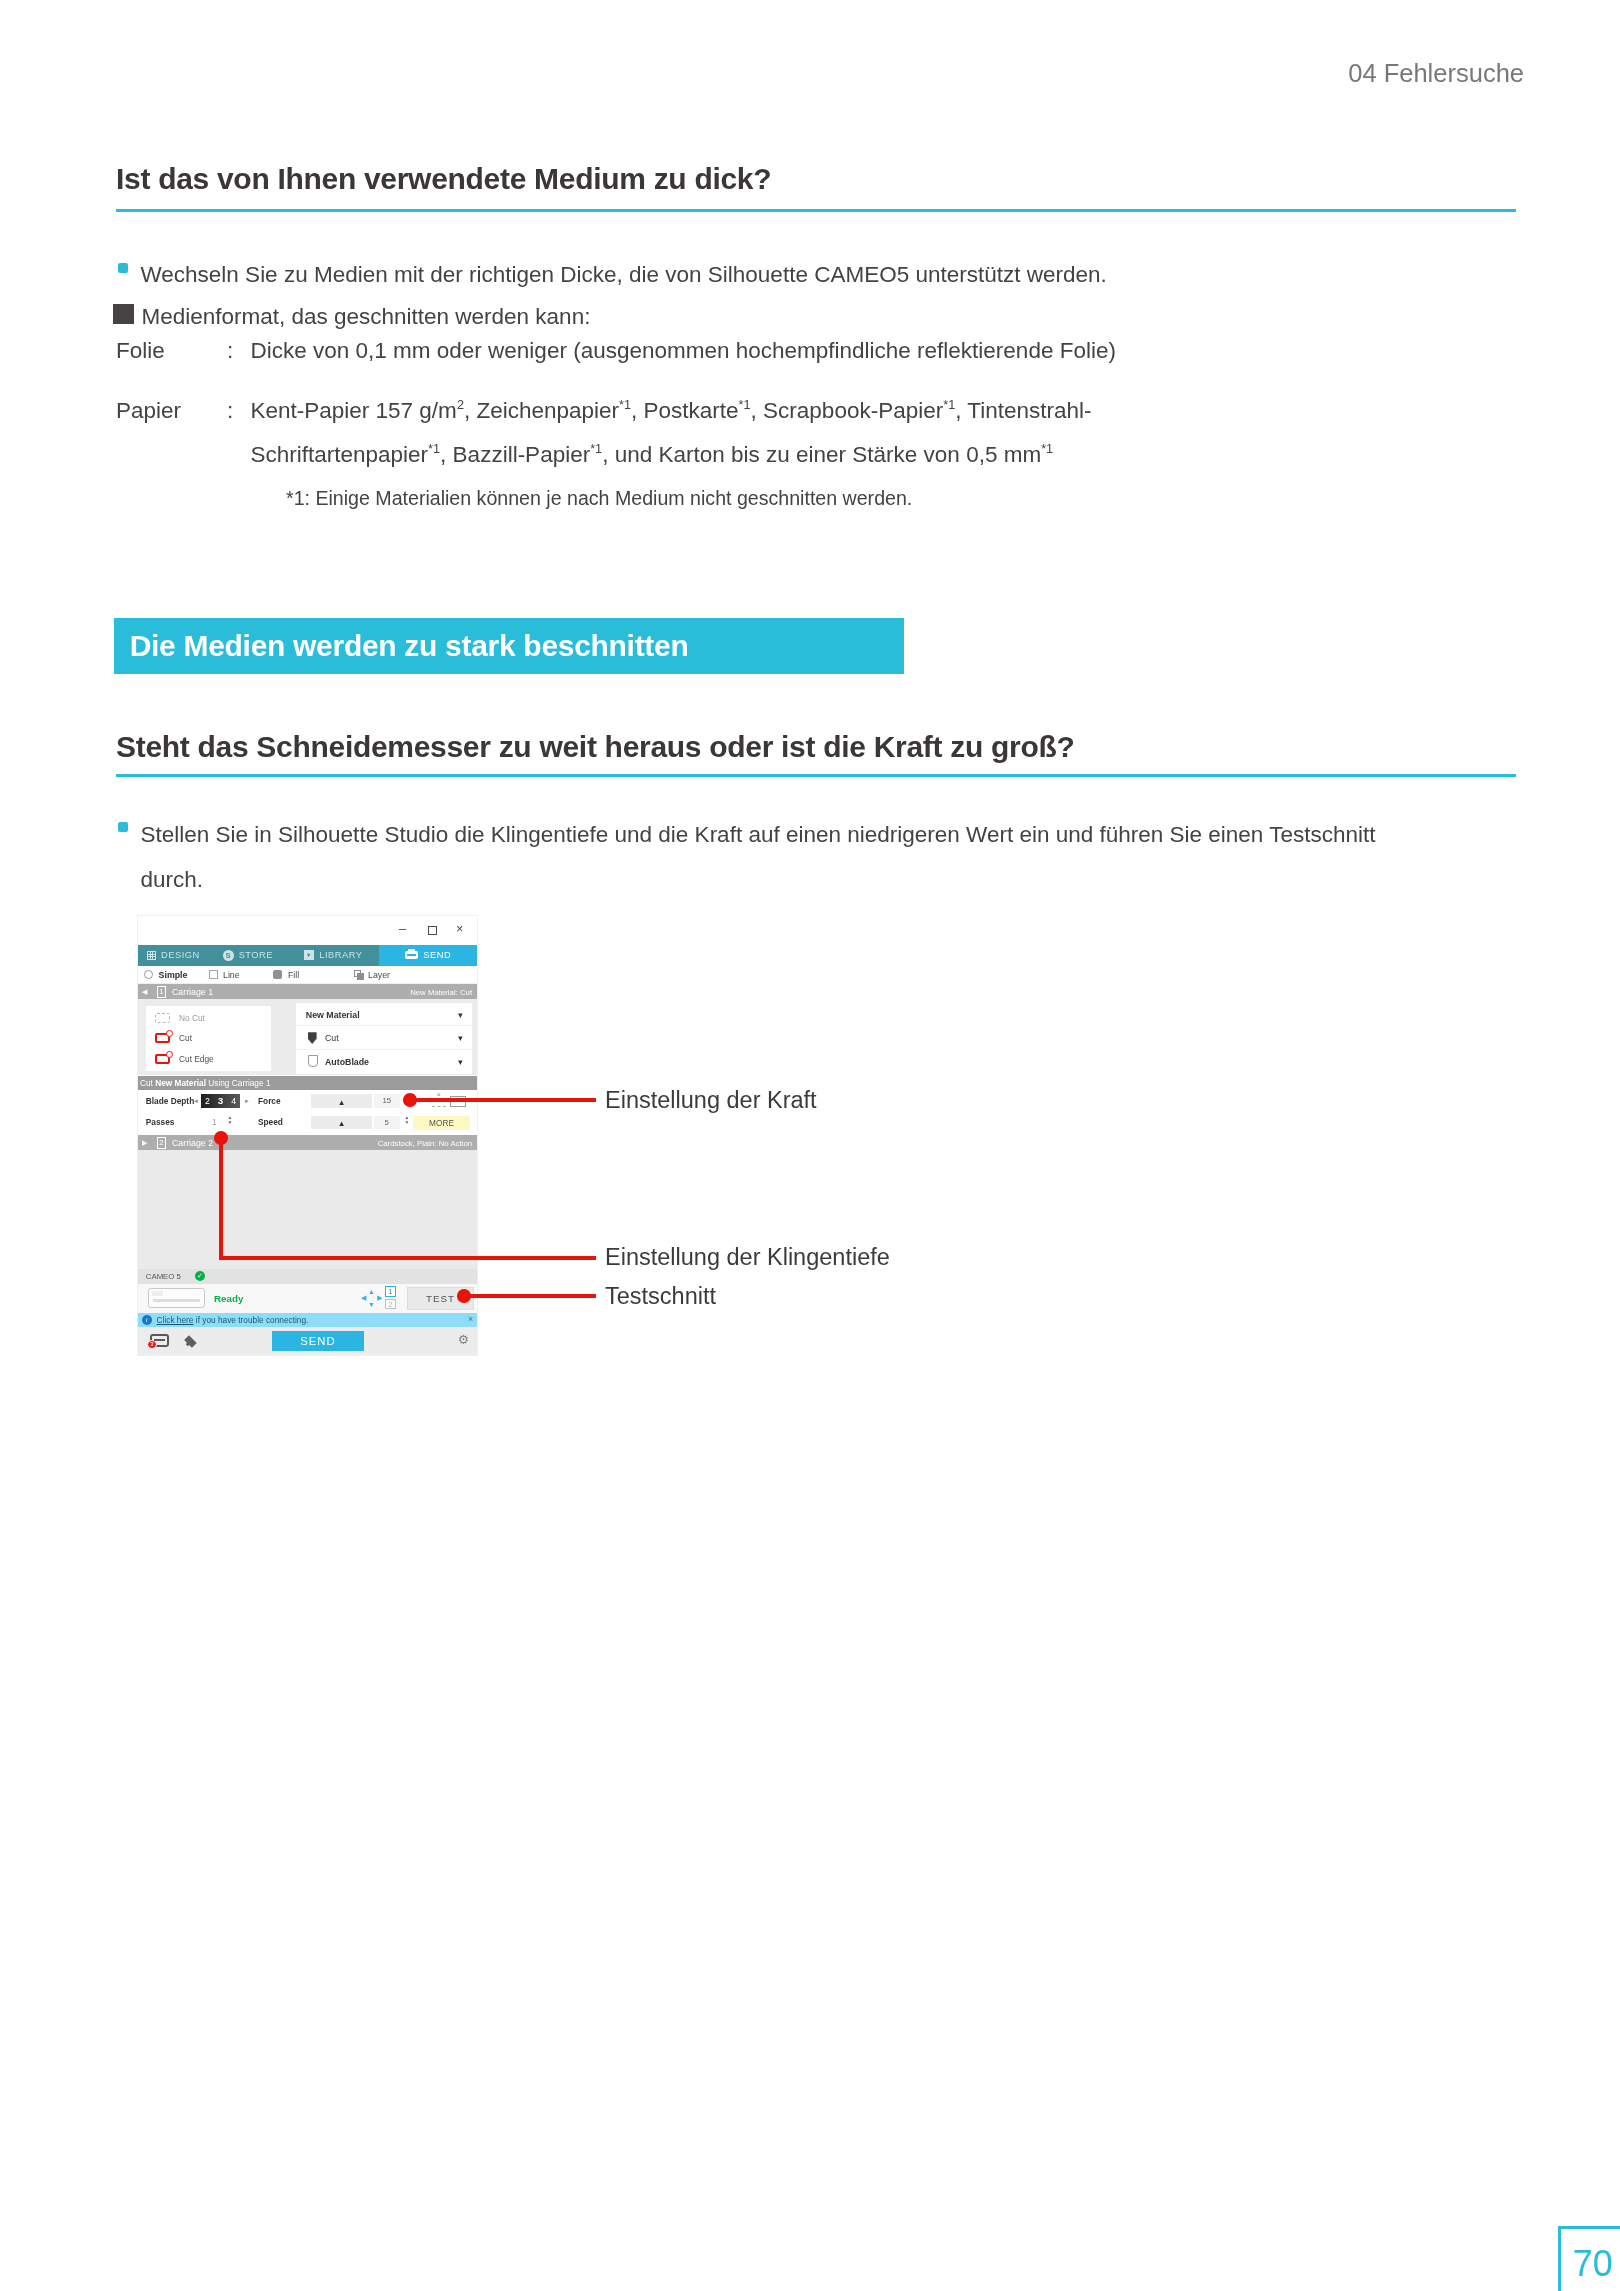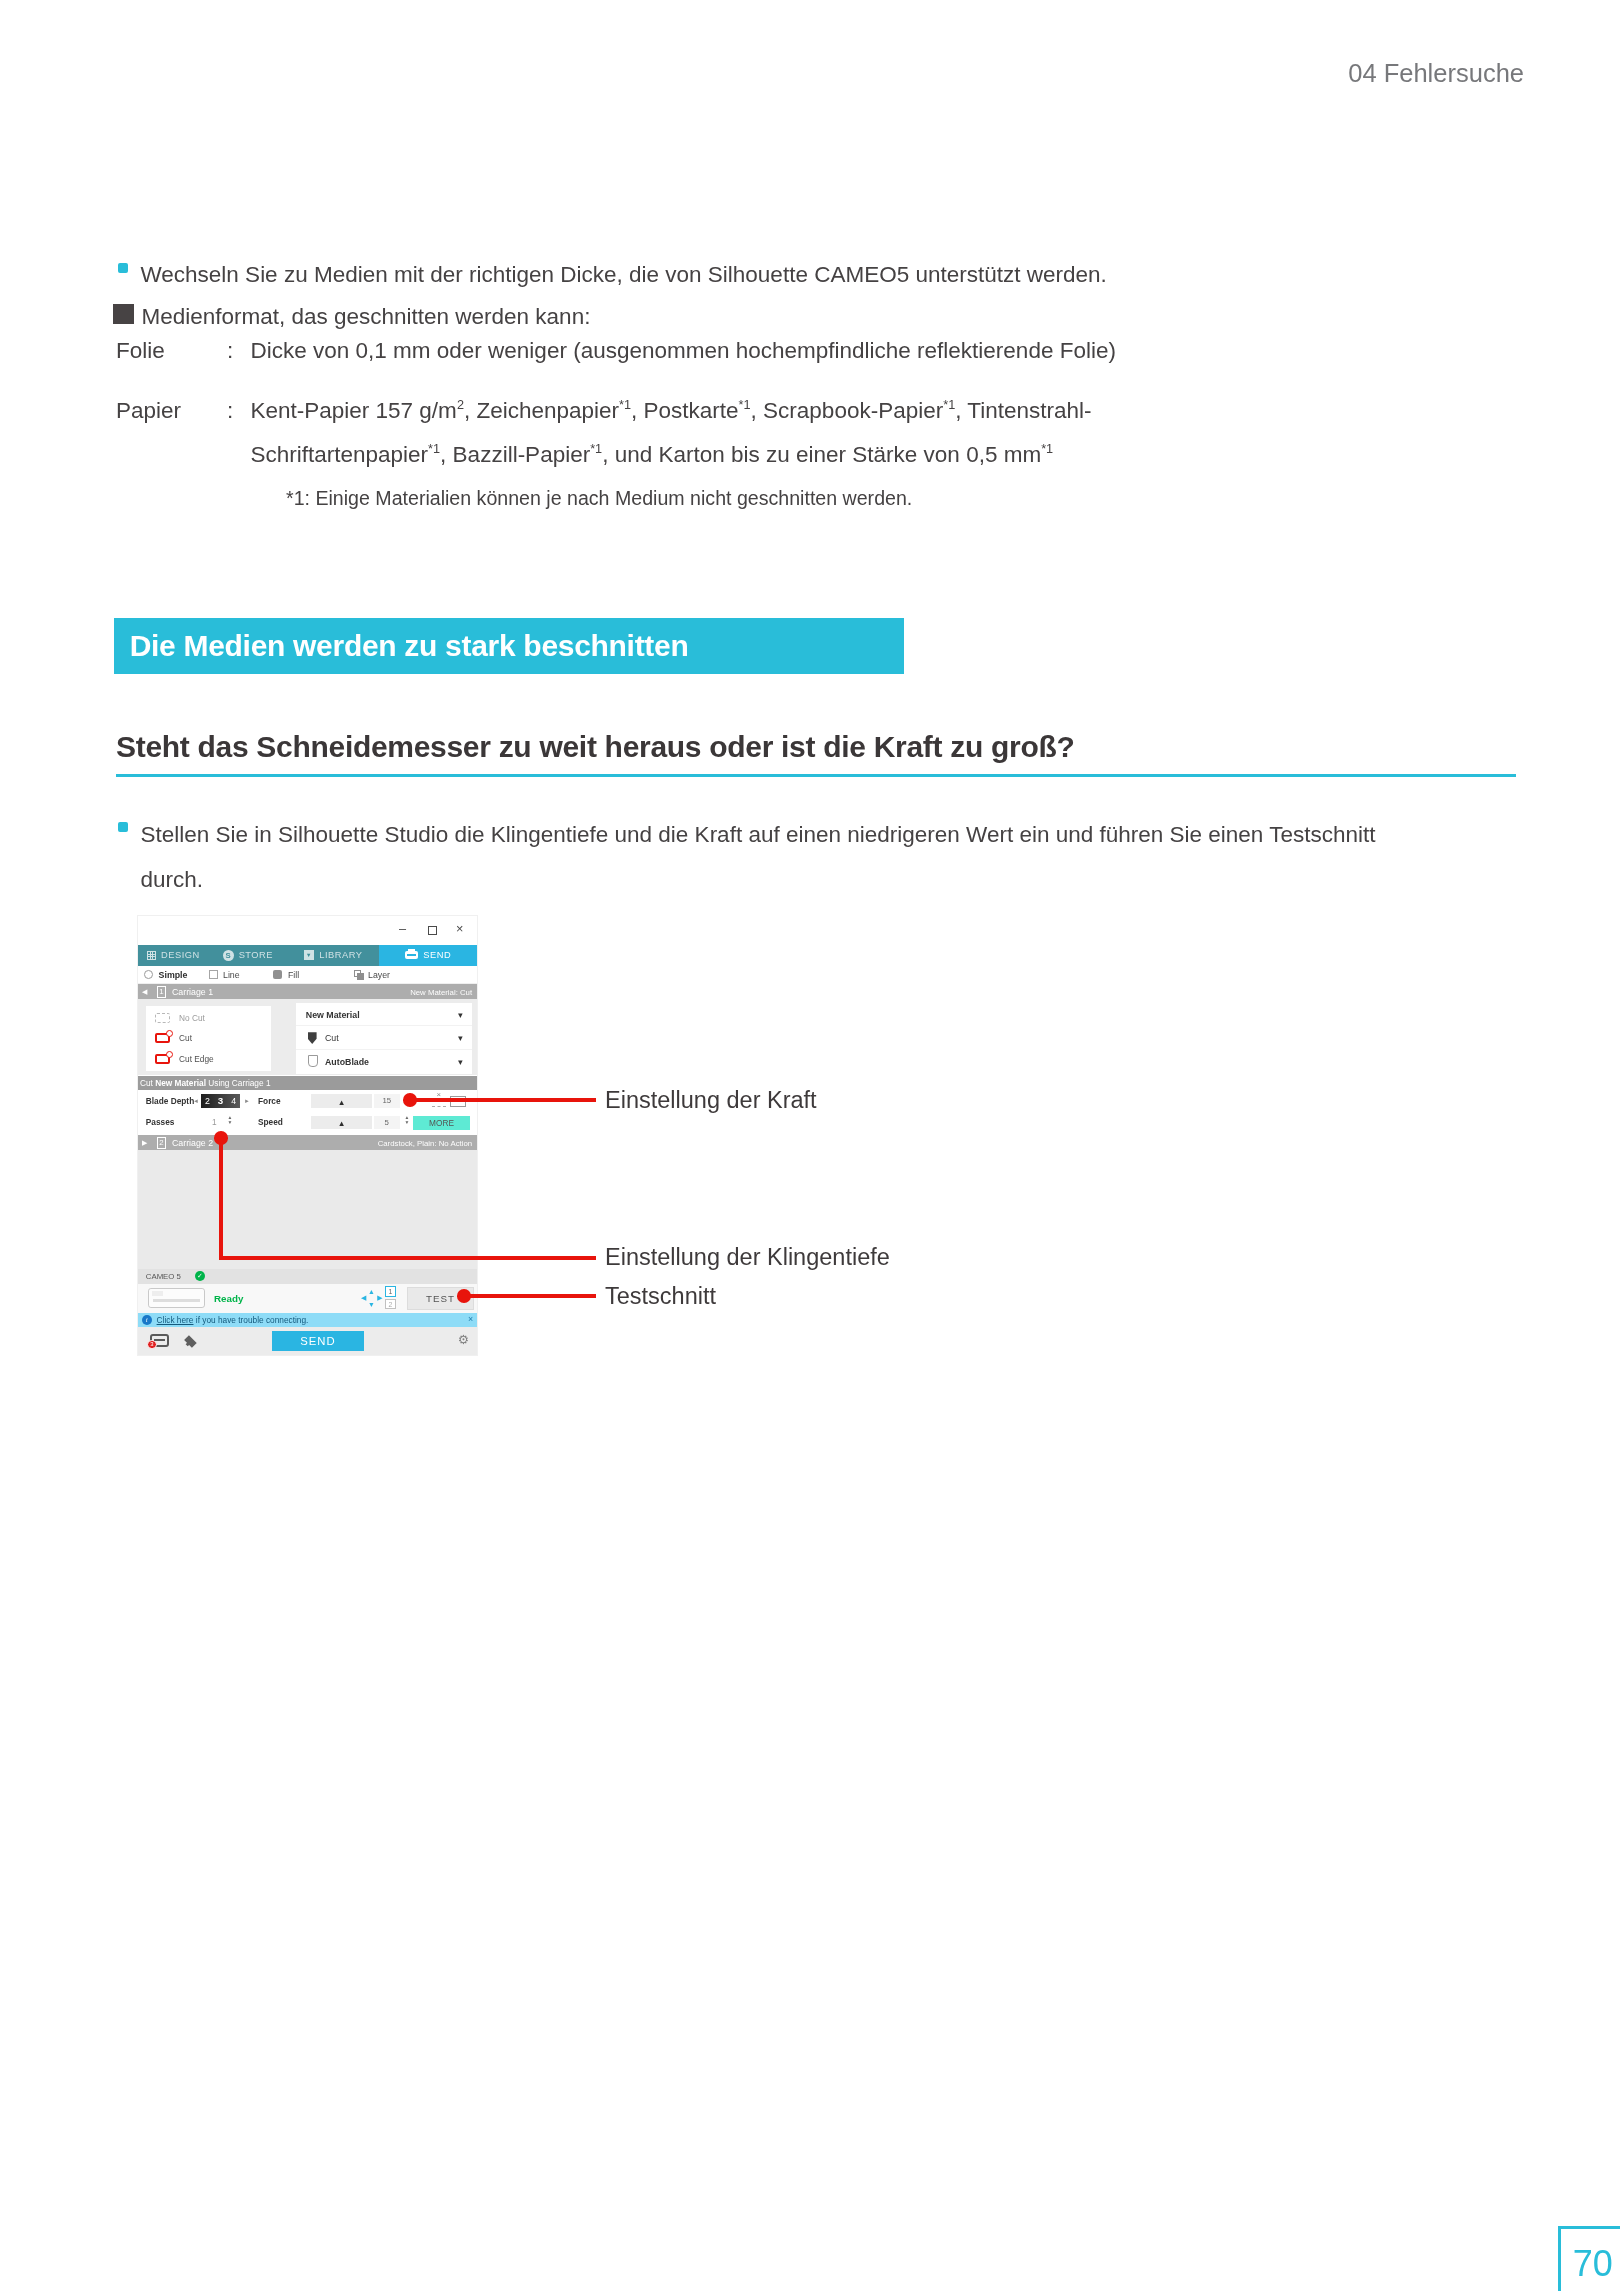--- a/index.html
+++ b/index.html
@@ -84,21 +84,21 @@
   .controls{left:0;top:174px;width:339px;height:44px;background:#fff;}
   .ctl-label{position:absolute;font-size:8.3px;font-weight:600;color:#333;}
   .stepper-tri{position:absolute;font-size:5.9px;color:#8a8a8a;line-height:7.8px;}
   .spinnerbox{position:absolute;left:63px;top:3.9px;width:39px;height:13.7px;background:linear-gradient(90deg,#1d1d1d,#5a5a5a);display:flex;align-items:center;justify-content:space-around;color:#fff;font-size:8.8px;}
   .spinnerbox .mid{font-size:9.8px;font-weight:bold;}
   .sliderbox{position:absolute;top:3.9px;width:61px;height:13.7px;background:#ececec;display:flex;align-items:flex-end;justify-content:center;font-size:7.8px;color:#2e2e2e;line-height:8.8px;}
   .valuebox{position:absolute;top:3.9px;width:25.5px;height:13.7px;background:#f4f4f4;font-size:7.8px;color:#666;display:flex;align-items:center;justify-content:center;}
   .spincol{position:absolute;width:7.8px;font-size:4.9px;color:#6a6a6a;line-height:5.9px;text-align:center;}
   .icon-rect-tool{position:absolute;left:312px;top:5.9px;width:15.7px;height:10.8px;border:1px solid #9a9a9a;}
   .icon-xtool{position:absolute;left:294px;top:1px;width:13.7px;height:15.7px;font-size:7.8px;color:#8a8a8a;text-align:center;line-height:8.8px;border-bottom:1px dashed #aaa;}
-  .morebtn{position:absolute;left:275px;top:25.5px;width:57px;height:14.7px;background:#5eead4;font-size:8.3px;color:#555;display:flex;align-items:center;justify-content:center;}
+  .morebtn{position:absolute;left:275px;top:25.5px;width:57px;height:14.7px;background:#fef9c3;font-size:8.3px;color:#555;display:flex;align-items:center;justify-content:center;}
   .canvas{left:0;top:234px;width:339px;height:119px;background:#eaeaea;}
   .devstrip{left:0;top:353px;width:339px;height:14.7px;background:#e2e2e2;}
   .devname{position:absolute;left:7.8px;top:2.9px;font-size:7.8px;color:#555;}
   .checkdot{position:absolute;left:57px;top:2px;width:9.8px;height:9.8px;border-radius:50%;background:var(--green);color:#fff;font-size:6.9px;line-height:9.8px;text-align:center;}
   .devrow{left:0;top:368px;width:339px;height:29px;background:#f8f8f8;}
   .machine{position:absolute;left:9.8px;top:3.9px;width:57px;height:20.6px;border:1px solid #c9c9c9;border-radius:2.9px;background:#fcfcfc;}
   .machine::after{content:"";position:absolute;left:3.9px;right:3.9px;top:9.8px;height:2.9px;background:#ddd;}
   .machine::before{content:"";position:absolute;left:2.9px;top:2px;width:11.8px;height:4.9px;background:#eee;}
   .ready{position:absolute;left:76px;top:8.8px;font-size:9.8px;font-weight:bold;color:var(--green);}
   .arrowpad{position:absolute;left:223px;top:4.9px;width:21.6px;height:19.6px;}
@@ -123,20 +123,21 @@
   .page-corner{position:absolute;left:1558px;top:2226px;width:62px;height:66px;border-left:3.9px solid var(--accent);border-top:3.9px solid var(--accent);}
   .page-num{position:absolute;left:11.8px;top:13.7px;font-size:36px;color:var(--accent);}
 </style>
 </head>
 <body>
 
 <div class="page">
 
   <div class="abs doc-header" style="top:59px;right:96px;">04 Fehlersuche</div>
 
+  <div class="abs h-section" style="left:116px;top:162px;width:1400px;padding-bottom:12.7px;">Ist das von Ihnen verwendete Medium zu dick?</div>
 
   <div class="abs bullet-row" style="left:116px;top:253px;width:1372px;">
     <span class="bullet-sq"></span>
     <span class="body-text" style="line-height:44px;">Wechseln Sie zu Medien mit der richtigen Dicke, die von Silhouette CAMEO5 unterstützt werden.</span>
   </div>
 
   <div class="abs bullet-row" style="left:113px;top:299px;width:1372px;">
     <span class="square-marker"></span>
     <span class="body-text" style="line-height:35px;">Medienformat, das geschnitten werden kann:</span>
   </div>

